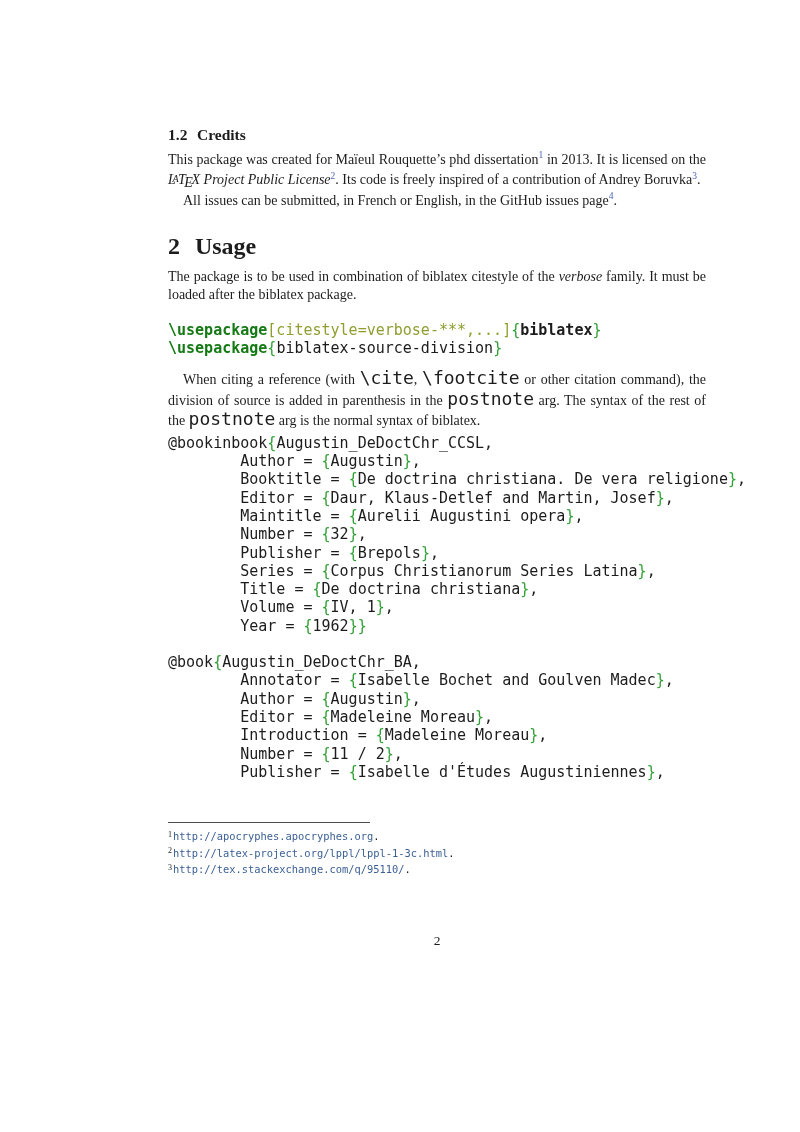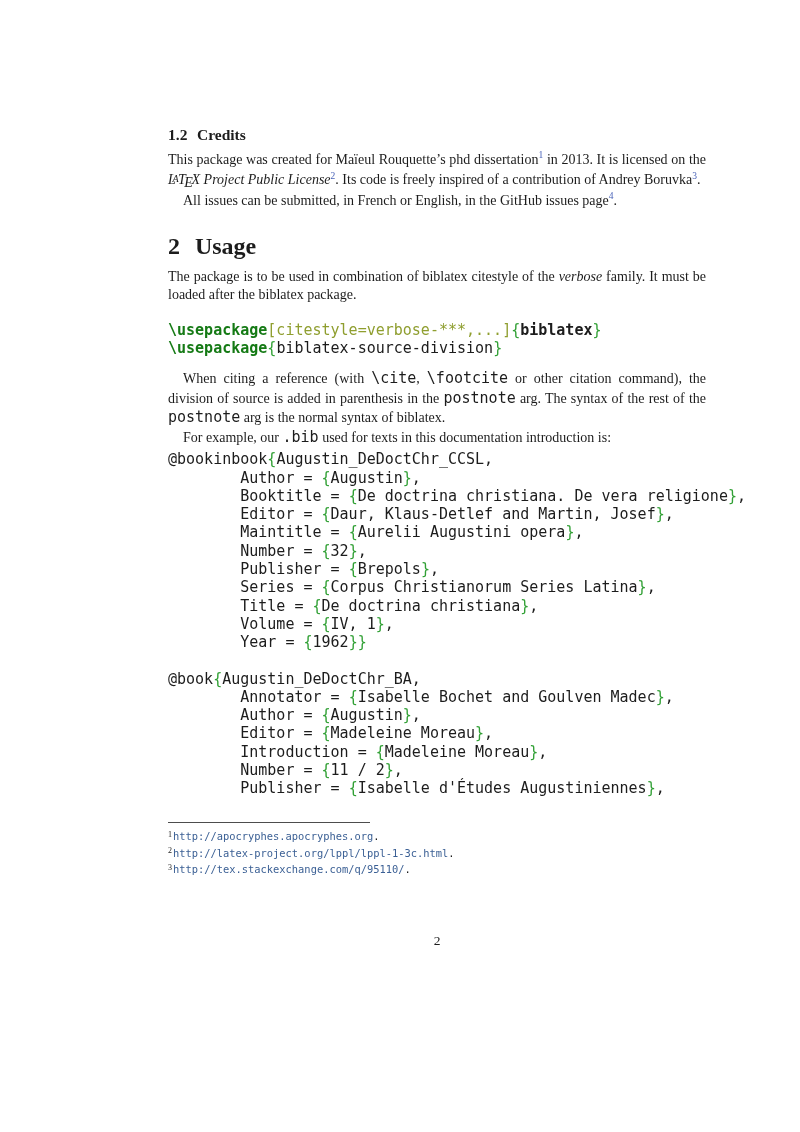--- a/index.html
+++ b/index.html
@@ -28,21 +28,21 @@
     line-height: 22px;
     margin: 24px 0 11px 0;
   }
   .h-num { margin-right: 0.62em; }
 
   p { margin: 0; text-align: justify; line-height: 18.5px; }
   .indent { text-indent: 15px; }
 
   .i { font-style: italic; }
   .b { font-weight: bold; }
-  .mono { font-family: "DejaVu Sans Mono", monospace; font-size: 15px; }
+  .mono { font-family: "DejaVu Sans Mono", monospace; font-size: 18px; }
   .sup {
     color: var(--sup-color);
     font-size: 9.5px;
     vertical-align: super;
     line-height: 0;
   }
   
   .lA { font-size: 0.72em; vertical-align: 0.24em; margin-left: -0.32em; margin-right: -0.08em; }
   .lE { vertical-align: -0.2em; margin-left: -0.1em; margin-right: -0.1em; }
 
@@ -108,21 +108,20 @@
     </div>
 
     <p><span>The package is to be used in combination of biblatex citestyle of the </span><span class="i">verbose</span><span> family. It must be loaded after the biblatex package.</span></p>
 
     <div class="code code-usepackage">
         <div class="code-line"><span class="kw">\usepackage</span><span class="opt">[citestyle=verbose-***,...]</span><span class="br">{</span><span class="b">biblatex</span><span class="br">}</span></div>
         <div class="code-line"><span class="kw">\usepackage</span><span class="br">{</span><span>biblatex-source-division</span><span class="br">}</span></div>
       </div>
 
     <p class="indent para-citing"><span>When citing a reference (with </span><span class="mono">\cite</span><span>, </span><span class="mono">\footcite</span><span> or other citation command), the division of source is added in parenthesis in the </span><span class="mono">postnote</span><span> arg. The syntax of the rest of the </span><span class="mono">postnote</span><span> arg is the normal syntax of biblatex.</span></p>
-    <p class="indent"><span>For example, our </span><span class="mono">.bib</span><span> used for texts in this documentation introduction is:</span></p>
 
     <div class="code code-bib1">
         <div class="code-line"><span>@bookinbook</span><span class="br">{</span><span>Augustin_DeDoctChr_CCSL,</span></div>
         <div class="code-line"><span>        Author = </span><span class="br">{</span><span>Augustin</span><span class="br">}</span><span>,</span></div>
         <div class="code-line"><span>        Booktitle = </span><span class="br">{</span><span>De doctrina christiana. De vera religione</span><span class="br">}</span><span>,</span></div>
         <div class="code-line"><span>        Editor = </span><span class="br">{</span><span>Daur, Klaus-Detlef and Martin, Josef</span><span class="br">}</span><span>,</span></div>
         <div class="code-line"><span>        Maintitle = </span><span class="br">{</span><span>Aurelii Augustini opera</span><span class="br">}</span><span>,</span></div>
         <div class="code-line"><span>        Number = </span><span class="br">{</span><span>32</span><span class="br">}</span><span>,</span></div>
         <div class="code-line"><span>        Publisher = </span><span class="br">{</span><span>Brepols</span><span class="br">}</span><span>,</span></div>
         <div class="code-line"><span>        Series = </span><span class="br">{</span><span>Corpus Christianorum Series Latina</span><span class="br">}</span><span>,</span></div>

